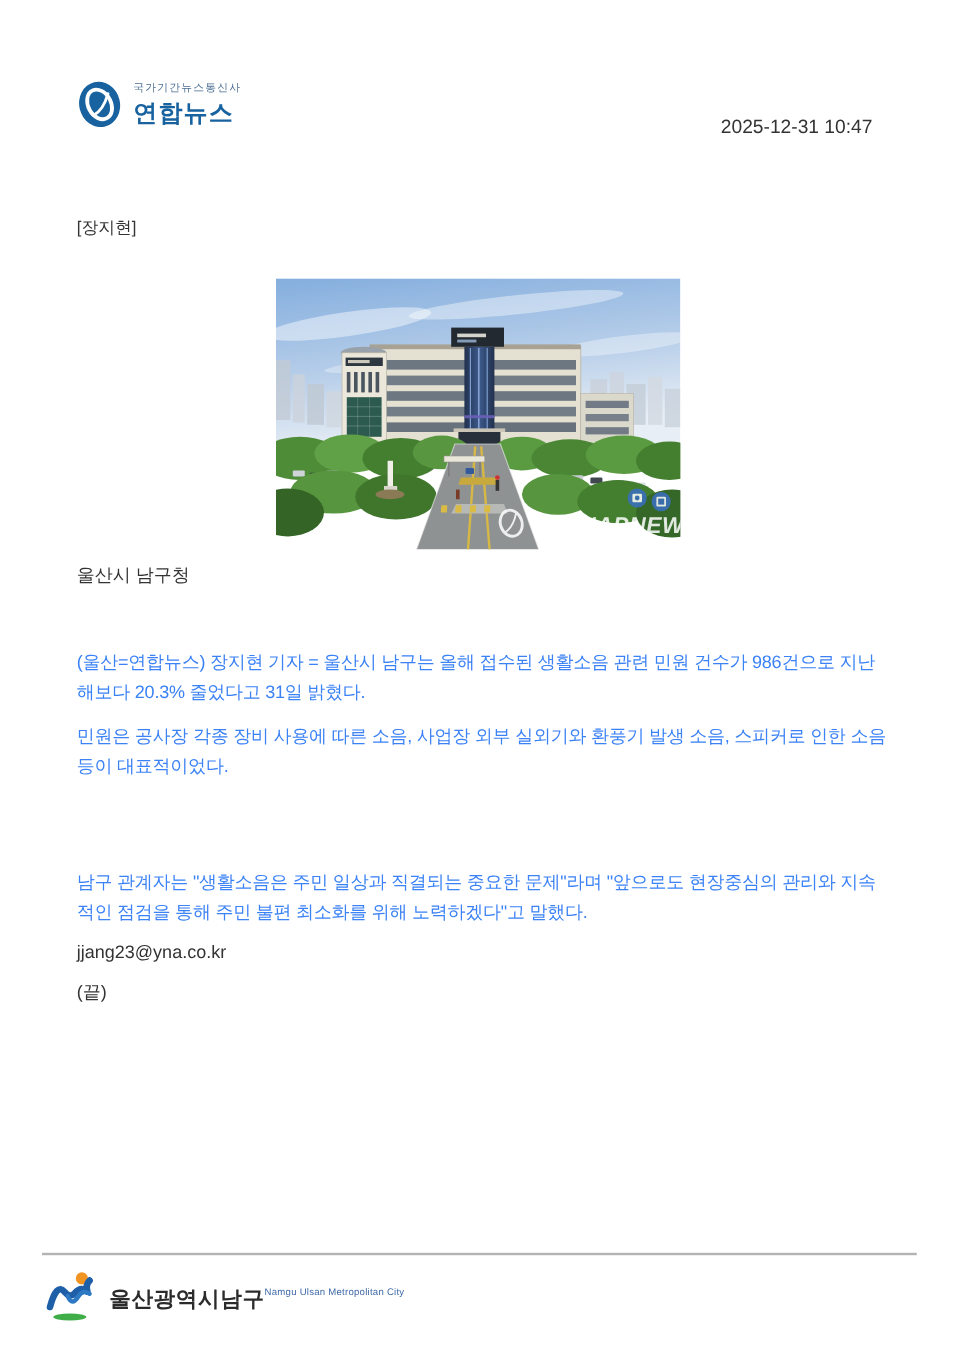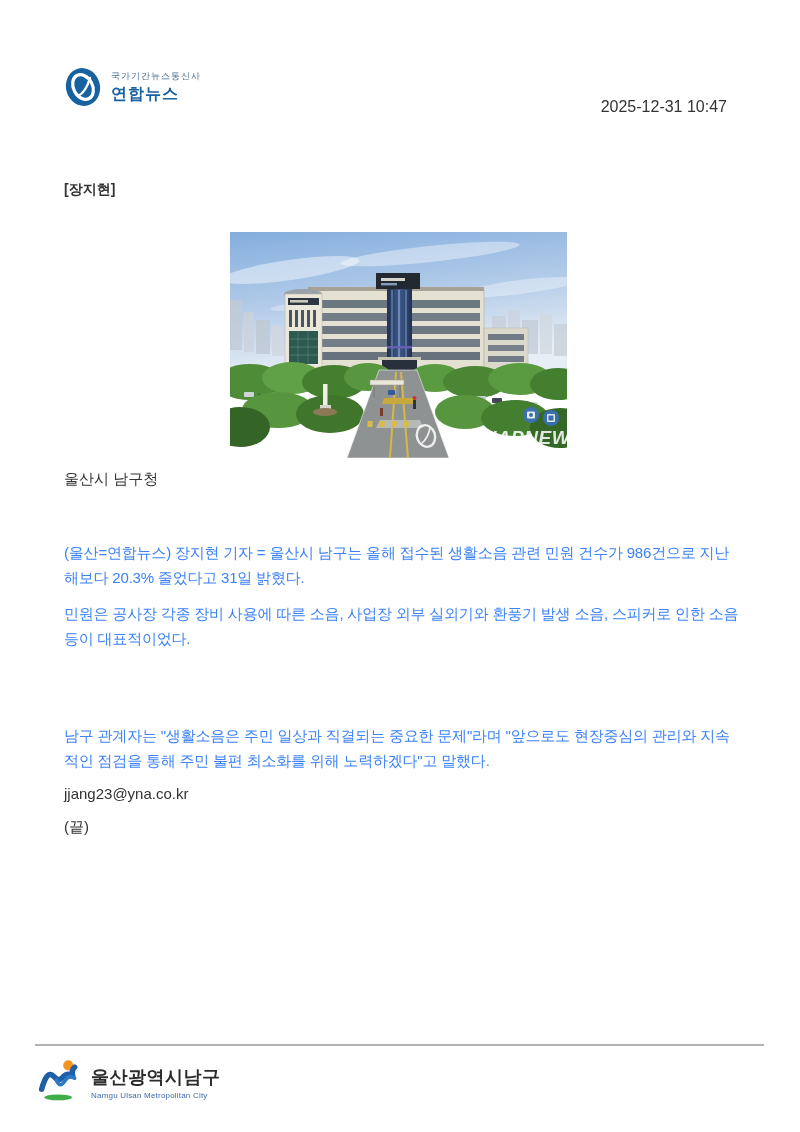--- a/index.html
+++ b/index.html
@@ -28,21 +28,21 @@
   }
   .yonhap-mark { width: 40px; height: 42px; }
   .yonhap-texts { display: flex; flex-direction: column; justify-content: space-between; }
   .yonhap-tagline {
     font-size: 9px;
     color: #4a6e94;
     letter-spacing: 1px;
     margin-bottom: 1px;
   }
   .yonhap-brand {
-    font-size: 16px;
+    font-size: 20px;
     font-weight: bold;
     color: #17629f;
     letter-spacing: 1px;
   }
   .article-date {
     position: absolute;
     top: 98px;
     right: 73px;
     font-size: 16px;
     color: #333333;
@@ -59,21 +59,20 @@
     color: #111111;
     letter-spacing: -0.5px;
     line-height: 32px;
   }
   .article-byline {
     position: absolute;
     left: 64px;
     top: 181px;
     font-size: 14px;
     color: #333333;
-    font-weight: bold;
   }
   .article-photo {
     position: absolute;
     left: 230px;
     top: 232px;
     width: 337px;
     height: 226px;
     display: block;
   }
   .photo-caption {
@@ -129,21 +128,21 @@
   }
   .namgu-logo {
     position: absolute;
     left: 38px;
     top: 1058px;
     display: flex;
     align-items: center;
     gap: 9px;
   }
   .namgu-mark { width: 44px; height: 44px; }
-  .namgu-texts { display: flex; flex-direction: column; padding-top: 4px; }
+  .namgu-texts { display: flex; padding-top: 4px; }
   .namgu-korean {
     font-size: 18px;
     font-weight: bold;
     color: #2b2b2b;
     letter-spacing: 0.5px;
   }
   .namgu-english {
     font-size: 8px;
     color: #3f69a8;
     margin-top: 2px;

